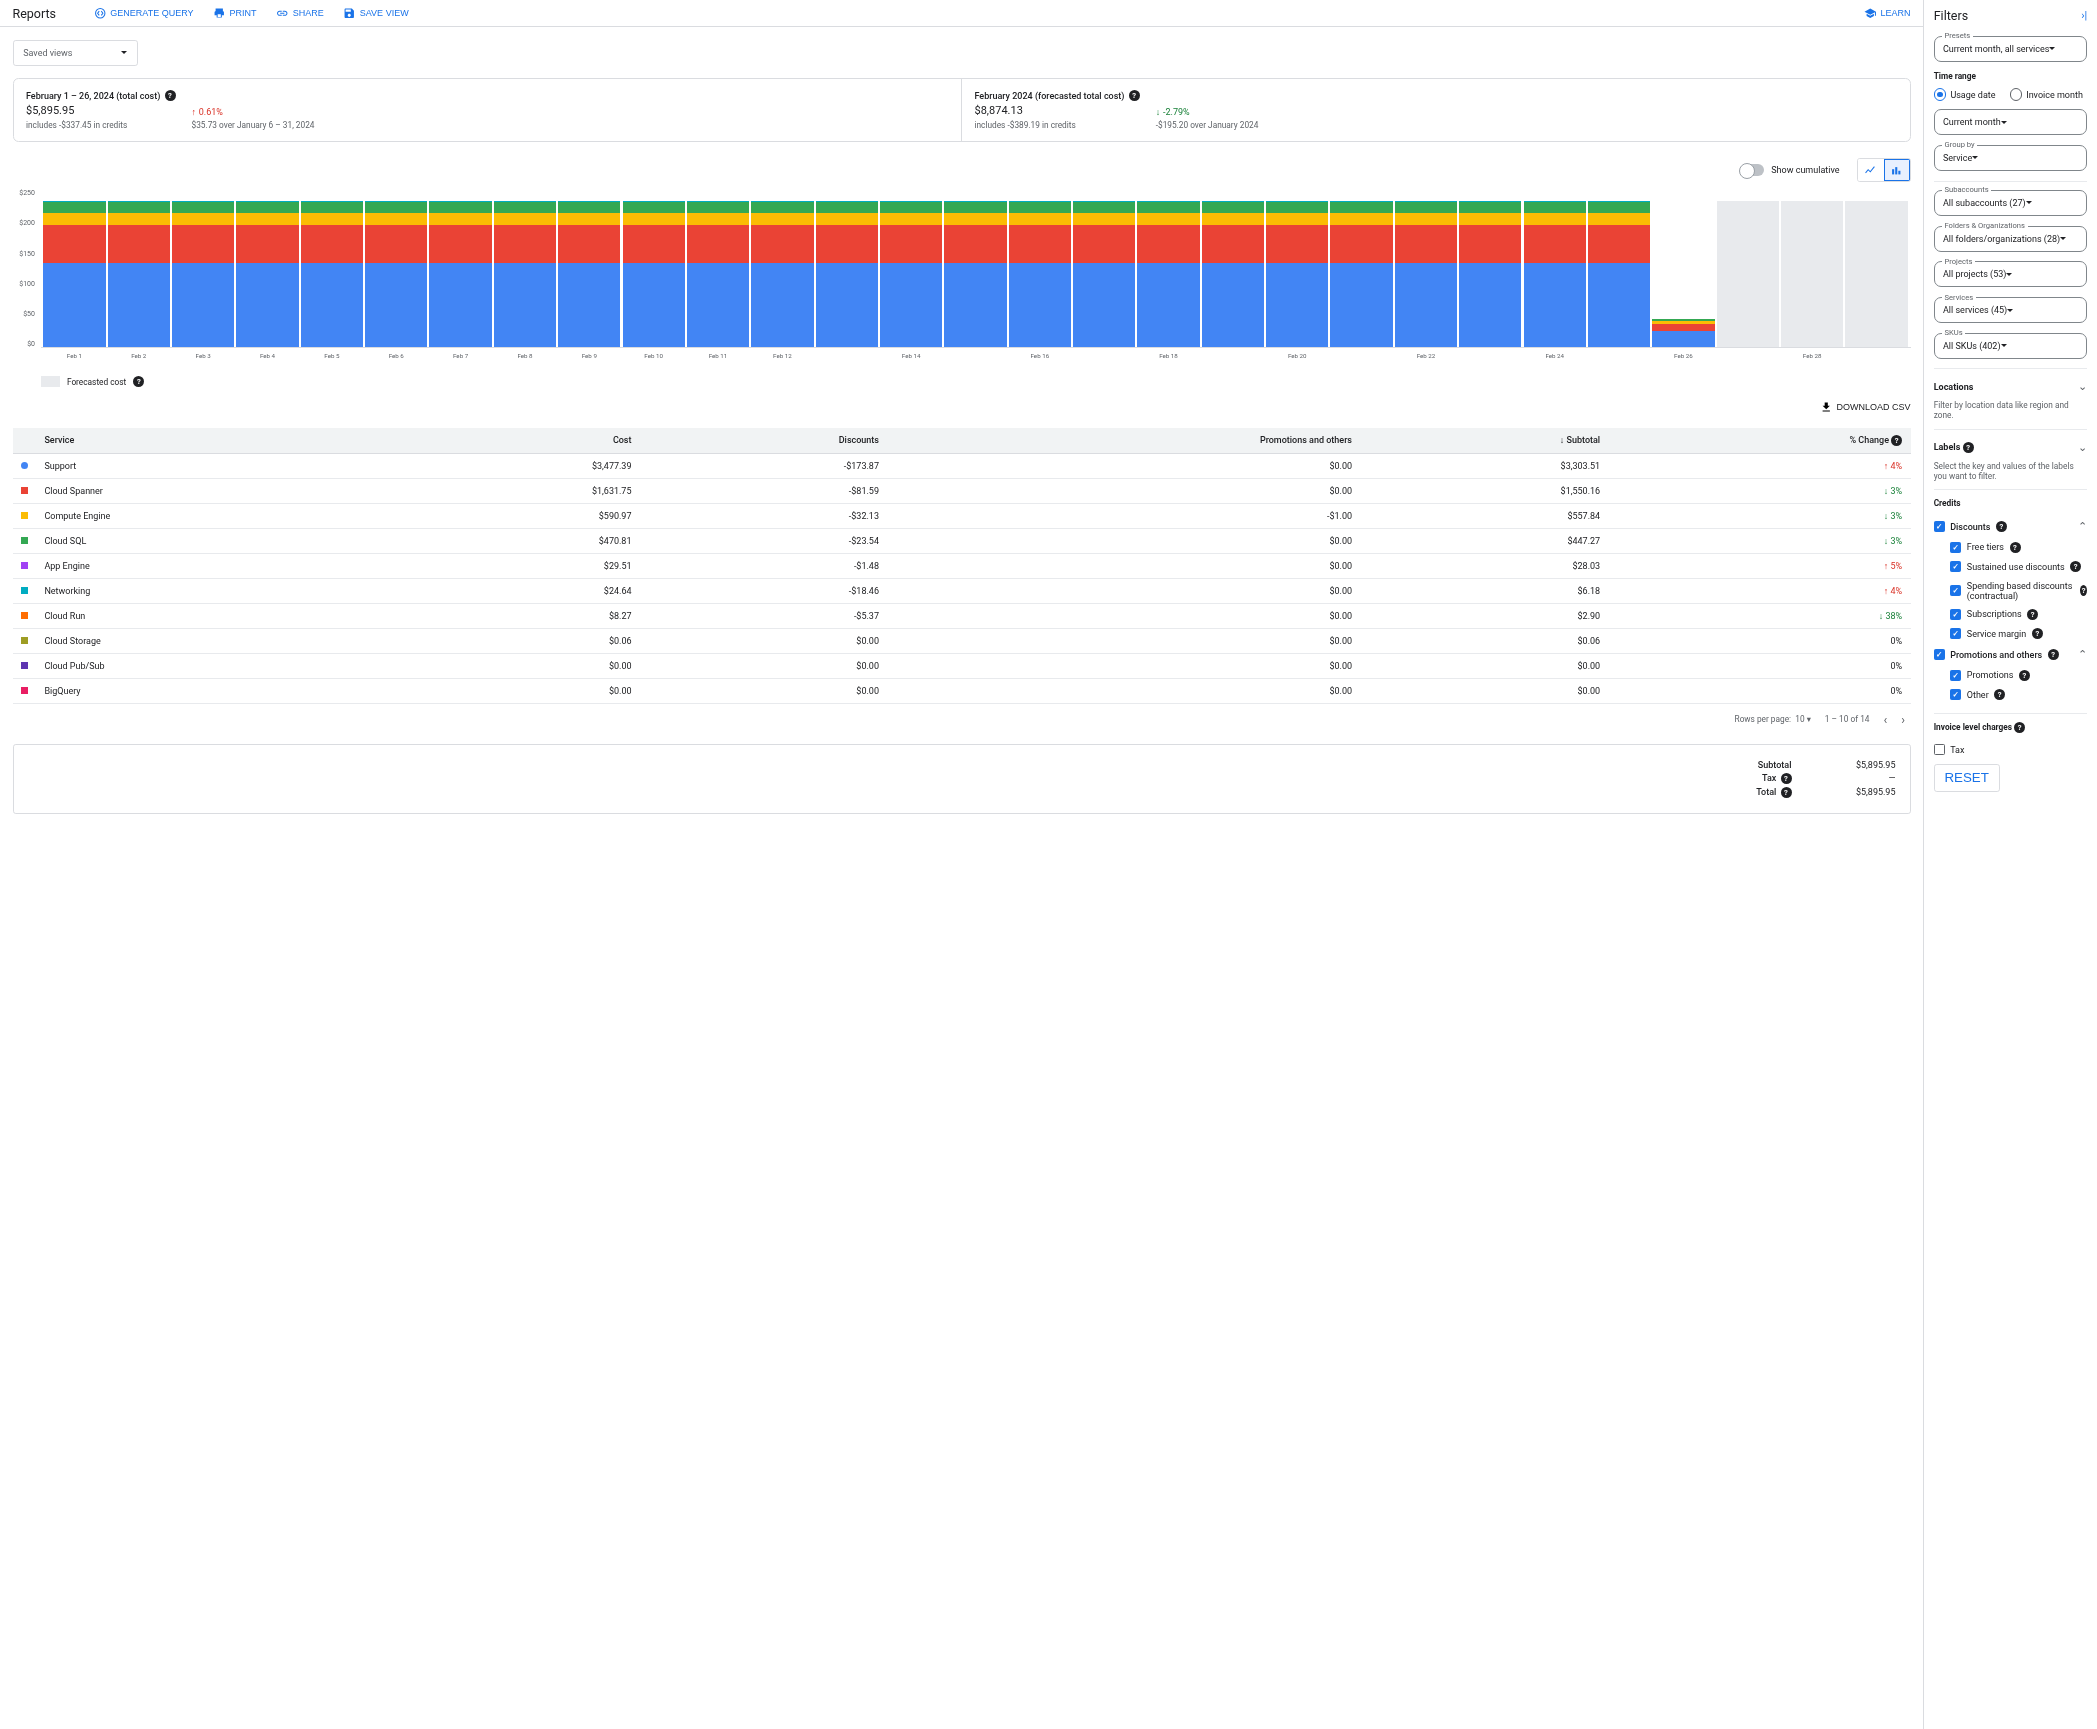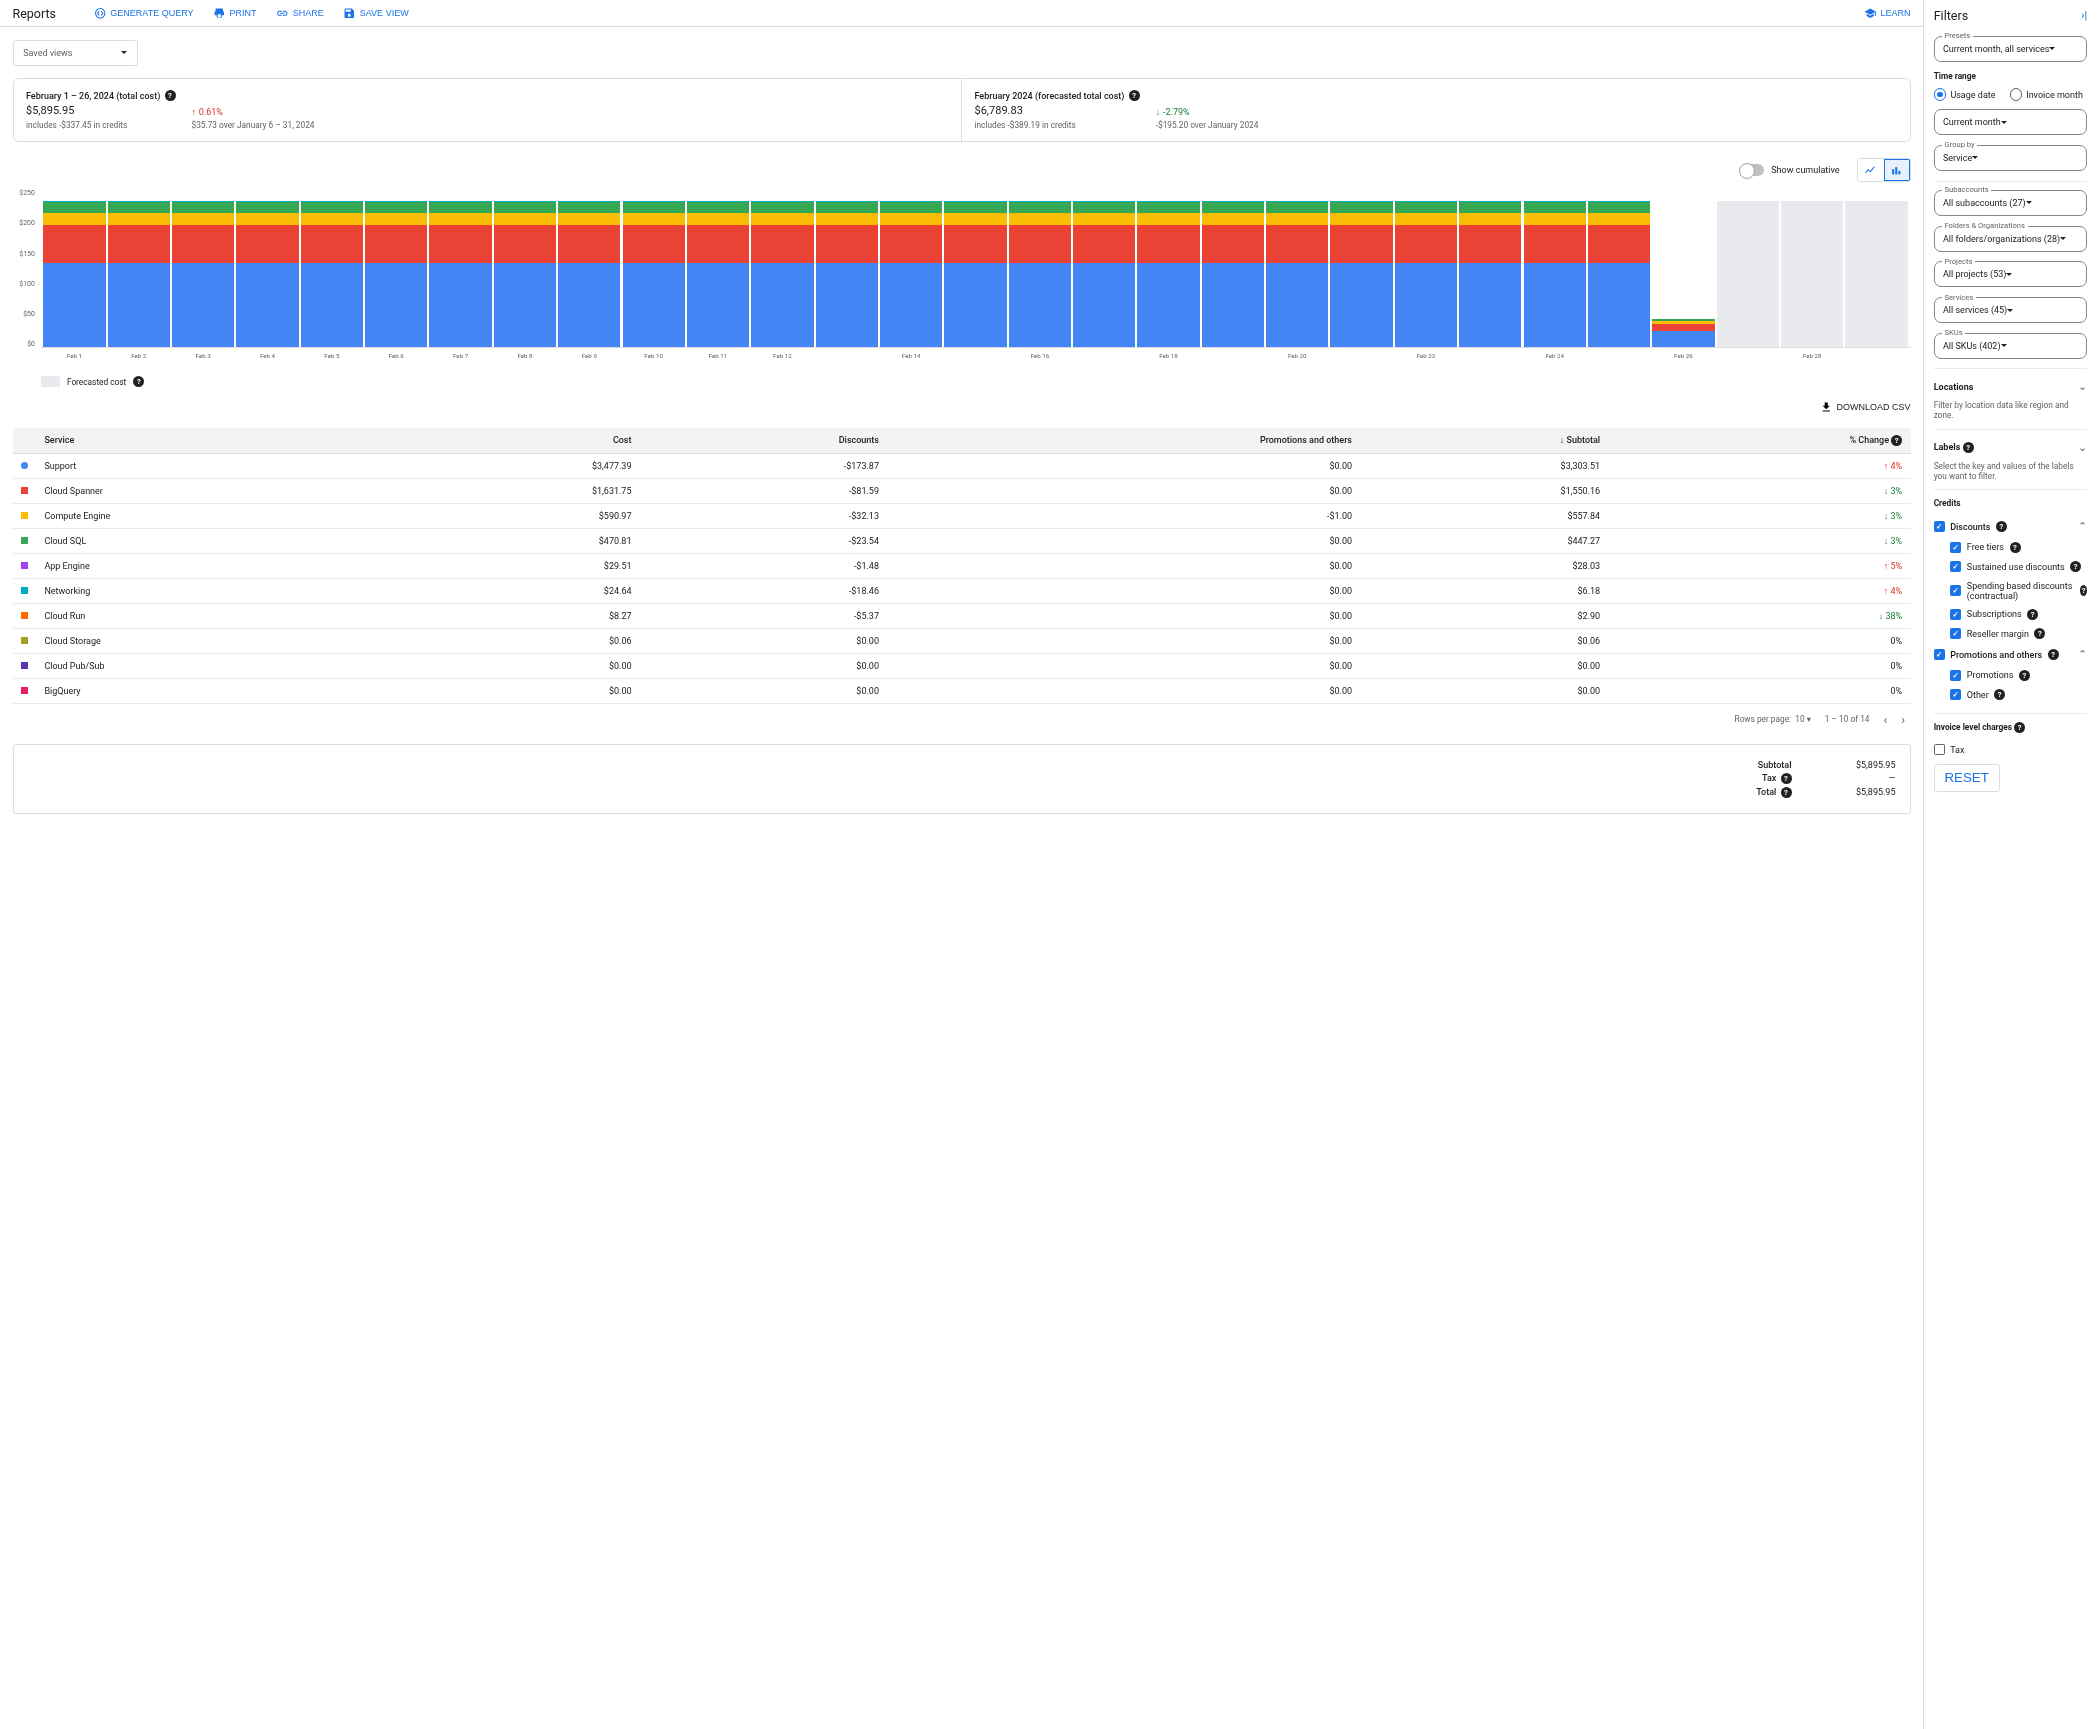--- a/index.html
+++ b/index.html
@@ -152,21 +152,21 @@
           </div>
           <div class="card-sub">$35.73 over January 6 – 31, 2024</div>
         </div>
       </div>
       <div class="summary-card">
         <div class="card-col">
           <div class="card-title">
             <span>February 2024 (forecasted total cost)</span>
             <span class="help-icon">?</span>
           </div>
-          <div class="card-value">$6,789.83</div>
+          <div class="card-value">$8,874.13</div>
           <div class="card-sub">includes -$389.19 in credits</div>
         </div>
         <div class="card-col" style="justify-content:flex-end;">
           <div class="change-down">
             <span>↓</span>
             <span>-2.79%</span>
           </div>
           <div class="card-sub">-$195.20 over January 2024</div>
         </div>
       </div>
@@ -677,21 +677,21 @@
         <span>Spending based discounts (contractual)</span> 
         <span class="help-icon">?</span>
       </div>
     <div class="checkbox-row">
         <span class="checkbox checked"></span>
         <span>Subscriptions</span> 
         <span class="help-icon">?</span>
       </div>
     <div class="checkbox-row">
         <span class="checkbox checked"></span>
-        <span>Reseller margin</span> 
+        <span>Service margin</span> 
         <span class="help-icon">?</span>
       </div>
   </div>
 
   <div class="filter-section-header">
     <div class="credits-group">
       <span class="checkbox checked"></span>
       <span>Promotions and others</span>
       <span class="help-icon">?</span>
     </div>

